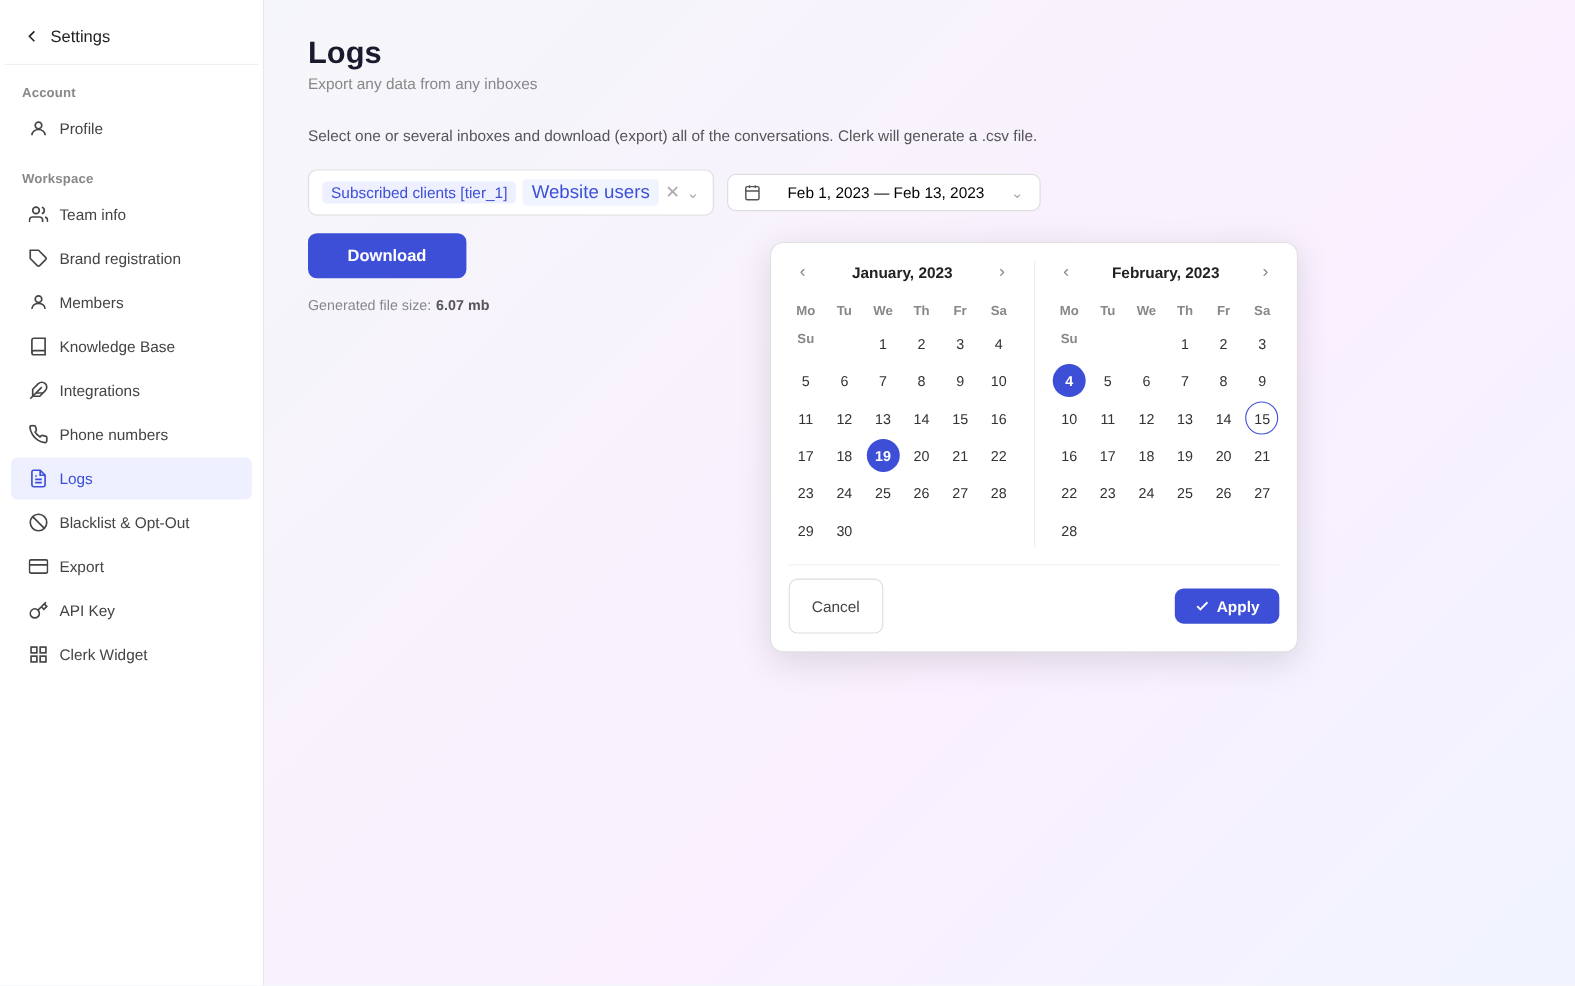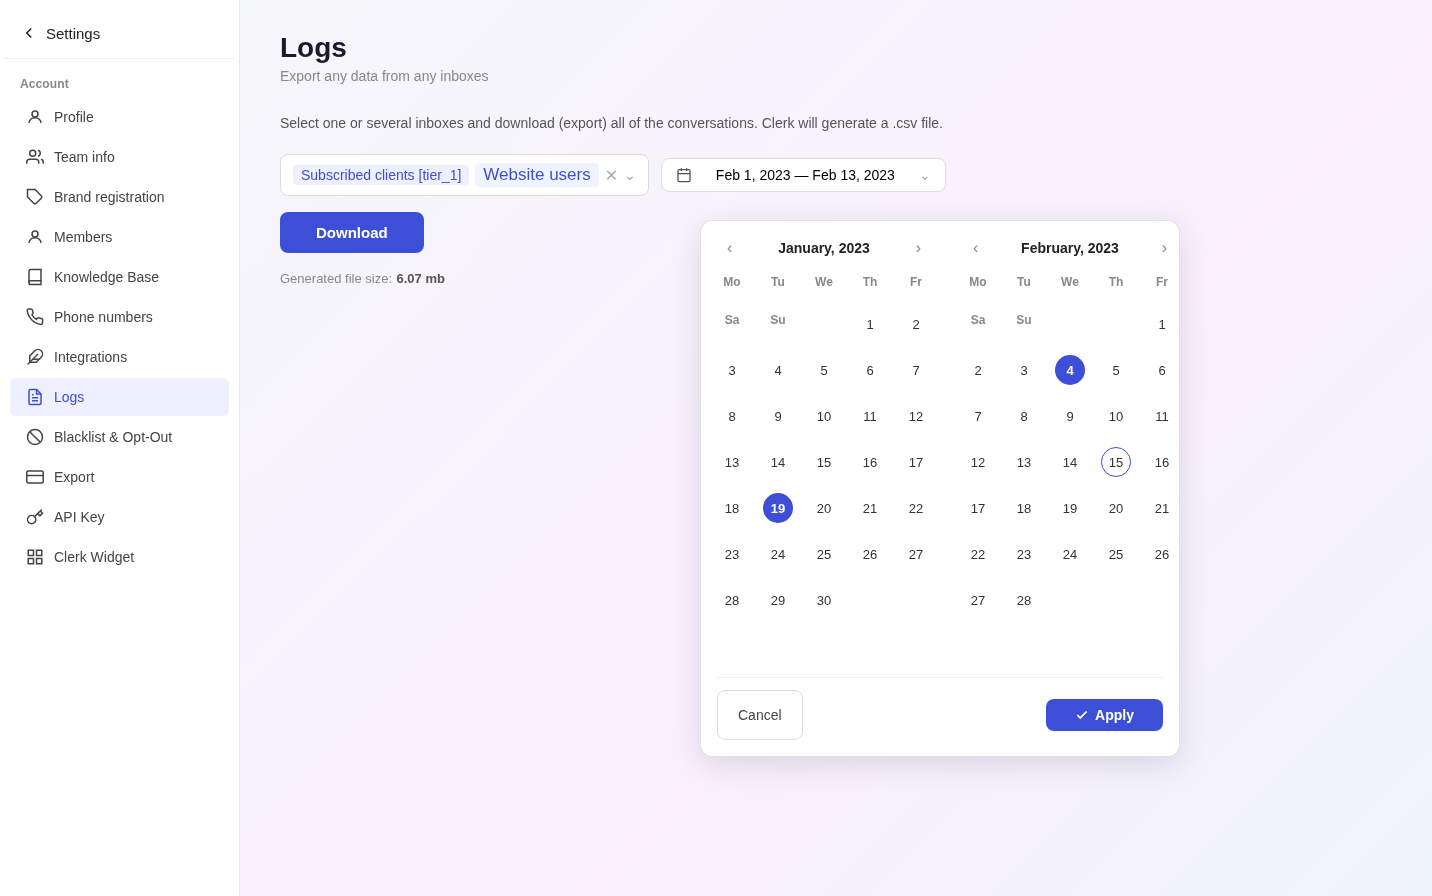--- a/index.html
+++ b/index.html
@@ -188,22 +188,22 @@
       background: none;
       border: none;
       cursor: pointer;
       color: #888;
       font-size: 16px;
       padding: 2px 6px;
       border-radius: 4px;
     }
     .cal-grid {
       display: grid;
-      grid-template-columns: repeat(5, 1fr);
-      gap: 16px;
+      grid-template-columns: repeat(6, 1fr);
+      gap: 4px;
     }
     .cal-day-header {
       text-align: center;
       font-size: 12px;
       font-weight: 600;
       color: #888;
       padding: 4px 0;
     }
     .cal-day {
       text-align: center;
@@ -248,21 +248,21 @@
       padding: 16px 20px;
       font-size: 14px;
       cursor: pointer;
       color: #444;
     }
     .apply-btn {
       background: #3d4fd6;
       color: #fff;
       border: none;
       border-radius: 8px;
-      padding: 8px 29px;
+      padding: 8px 18px;
       font-size: 14px;
       font-weight: 600;
       cursor: pointer;
       display: flex;
       align-items: center;
       gap: 6px;
     }
   </style>
 </head>
 <body>
@@ -277,20 +277,21 @@
 
   <div class="sidebar-section-label">Account</div>
   <div class="sidebar-item">
     <svg viewBox="0 0 24 24" fill="none" stroke="currentColor" stroke-width="2">
         <circle cx="12" cy="8" r="4"></circle>
         <path d="M4 20c0-4 3.6-7 8-7s8 3 8 7"></path>
       </svg>
     <span>Profile</span>
   </div>
 
+  <div class="sidebar-section-label">Workspace</div>
   <div class="sidebar-item">
     <svg viewBox="0 0 24 24" fill="none" stroke="currentColor" stroke-width="2">
         <path d="M17 21v-2a4 4 0 0 0-4-4H5a4 4 0 0 0-4 4v2"></path>
         <circle cx="9" cy="7" r="4"></circle>
         <path d="M23 21v-2a4 4 0 0 0-3-3.87"></path>
         <path d="M16 3.13a4 4 0 0 1 0 7.75"></path>
       </svg>
     <span>Team info</span>
   </div>
   <div class="sidebar-item">
@@ -309,31 +310,31 @@
   </div>
   <div class="sidebar-item">
     <svg viewBox="0 0 24 24" fill="none" stroke="currentColor" stroke-width="2">
         <path d="M4 19.5A2.5 2.5 0 0 1 6.5 17H20"></path>
         <path d="M6.5 2H20v20H6.5A2.5 2.5 0 0 1 4 19.5v-15A2.5 2.5 0 0 1 6.5 2z"></path>
       </svg>
     <span>Knowledge Base</span>
   </div>
   <div class="sidebar-item">
     <svg viewBox="0 0 24 24" fill="none" stroke="currentColor" stroke-width="2">
-        <path d="M22 16.92v3a2 2 0 0 1-2.18 2 19.79 19.79 0 0 1-8.63-3.07A19.5 19.5 0 0 1 4.69 12a19.79 19.79 0 0 1-3.07-8.67A2 2 0 0 1 3.6 1.27h3a2 2 0 0 1 2 1.72c.127.96.361 1.903.7 2.81a2 2 0 0 1-.45 2.11L7.91 9a16 16 0 0 0 6 6l1.27-1.27a2 2 0 0 1 2.11-.45c.907.339 1.85.573 2.81.7A2 2 0 0 1 22 16.92z"></path>
-      </svg>
-    <span>Phone numbers</span>
-  </div>
-  <div class="sidebar-item">
-    <svg viewBox="0 0 24 24" fill="none" stroke="currentColor" stroke-width="2">
         <path d="M20.24 12.24a6 6 0 0 0-8.49-8.49L5 10.5V19h8.5z"></path>
         <line x1="16" y1="8" x2="2" y2="22"></line>
         <line x1="17.5" y1="15" x2="9" y2="15"></line>
       </svg>
     <span>Integrations</span>
+  </div>
+  <div class="sidebar-item">
+    <svg viewBox="0 0 24 24" fill="none" stroke="currentColor" stroke-width="2">
+        <path d="M22 16.92v3a2 2 0 0 1-2.18 2 19.79 19.79 0 0 1-8.63-3.07A19.5 19.5 0 0 1 4.69 12a19.79 19.79 0 0 1-3.07-8.67A2 2 0 0 1 3.6 1.27h3a2 2 0 0 1 2 1.72c.127.96.361 1.903.7 2.81a2 2 0 0 1-.45 2.11L7.91 9a16 16 0 0 0 6 6l1.27-1.27a2 2 0 0 1 2.11-.45c.907.339 1.85.573 2.81.7A2 2 0 0 1 22 16.92z"></path>
+      </svg>
+    <span>Phone numbers</span>
   </div>
 
   <div class="sidebar-item active">
     <svg viewBox="0 0 24 24" fill="none" stroke="currentColor" stroke-width="2">
         <path d="M14 2H6a2 2 0 0 0-2 2v16a2 2 0 0 0 2 2h12a2 2 0 0 0 2-2V8z"></path>
         <polyline points="14,2 14,8 20,8"></polyline>
         <line x1="16" y1="13" x2="8" y2="13"></line>
         <line x1="16" y1="17" x2="8" y2="17"></line>
         <polyline points="10,9 9,9 8,9"></polyline>
       </svg>

